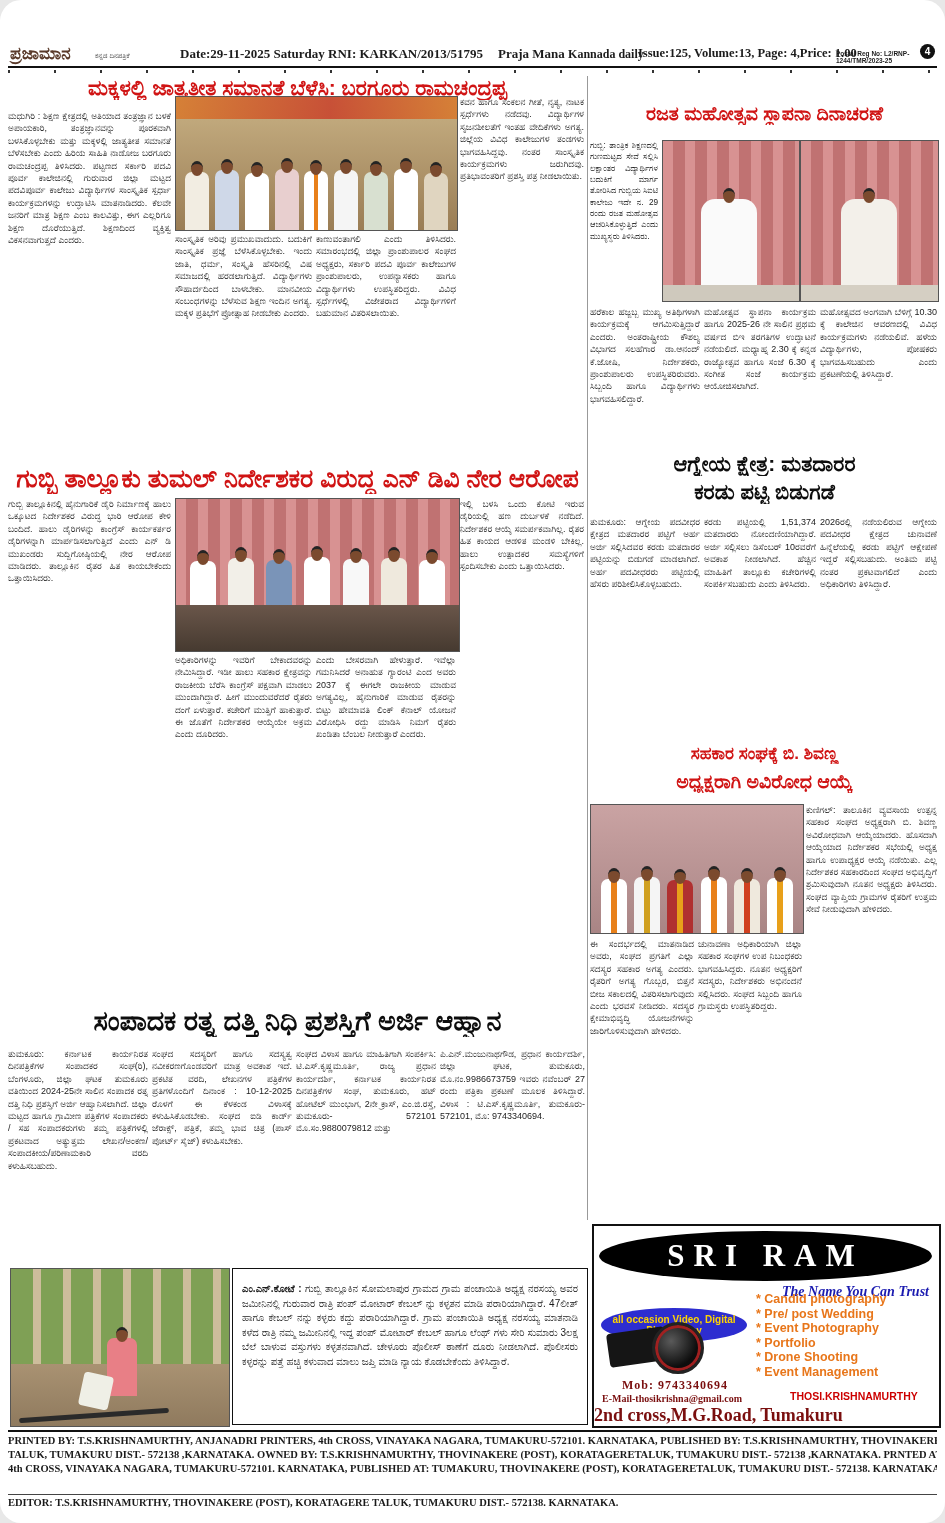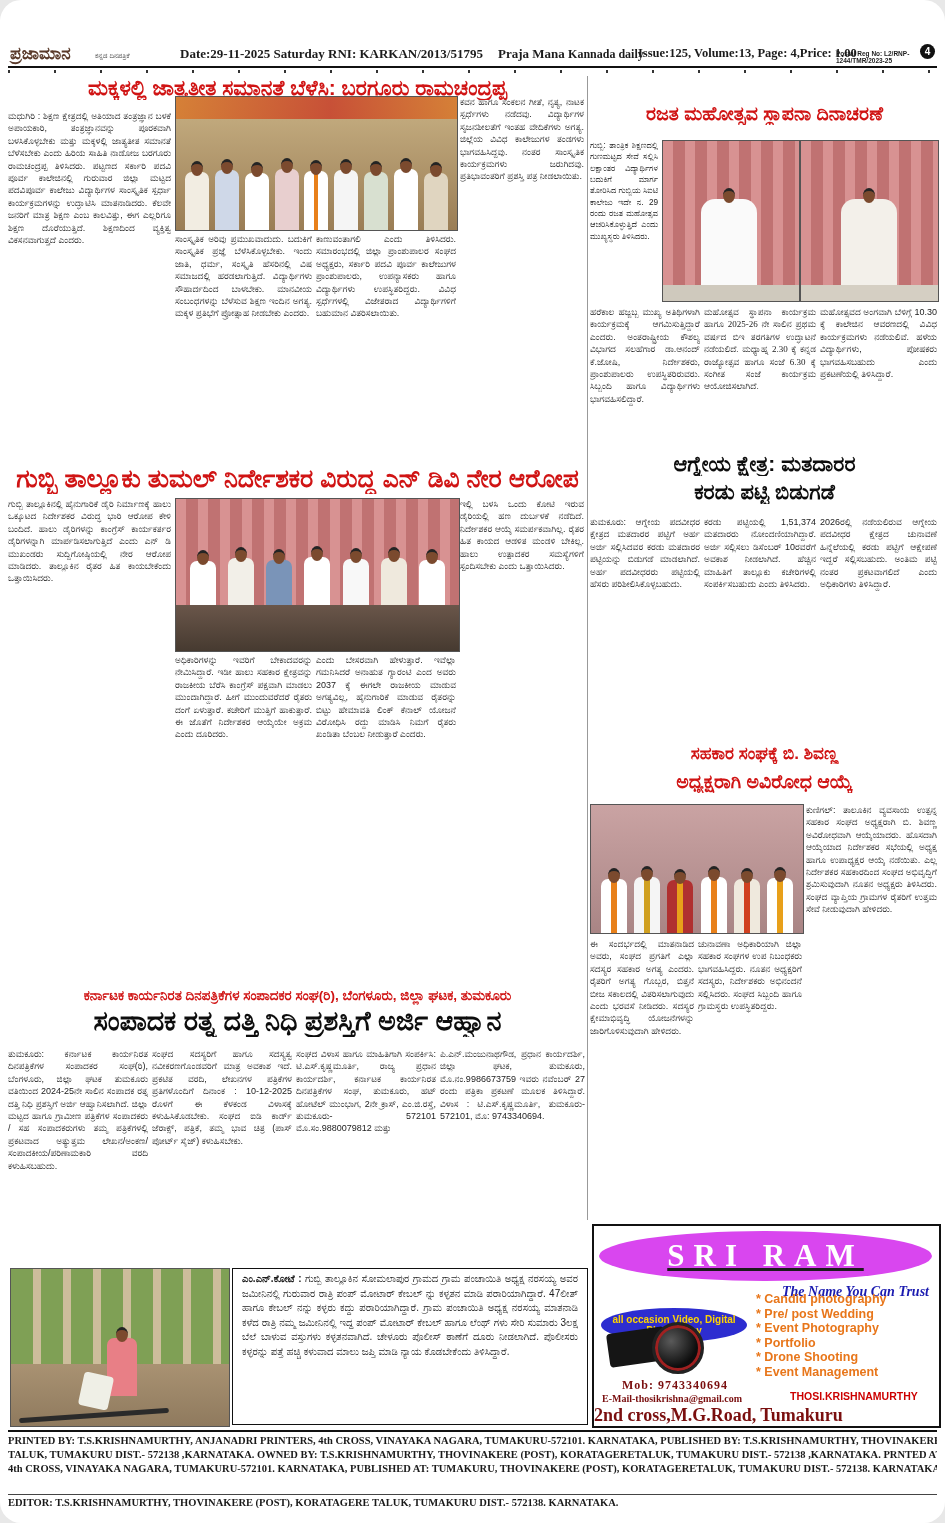--- a/index.html
+++ b/index.html
@@ -15,22 +15,22 @@
   .rule{background:#111;}
   .photo{position:absolute;overflow:hidden;border:1px solid #555;}
   .curtain{background:repeating-linear-gradient(90deg,#d89292 0 10px,#c07272 10px 22px);}
   .figs{position:absolute;left:0;right:0;display:flex;justify-content:space-around;align-items:flex-end;}
   .fig{position:relative;border-radius:7px 7px 0 0;}
   .fig::before{content:"";position:absolute;top:-11px;left:50%;transform:translateX(-50%);
                width:12px;height:12px;border-radius:50%;background:#7b4a2e;border-top:3px solid #242424;}
   .tableedge{position:absolute;left:0;right:0;bottom:0;}
   
   #ad{position:absolute;left:592px;top:1224px;width:345px;height:200px;border:2px solid #111;background:#fff;}
-  .ad-ellipse{position:absolute;left:5px;top:5px;width:333px;height:50px;background:#d946ef;
-              border-radius:50%;display:flex;align-items:center;justify-content:center;text-decoration:underline;}
+  .ad-ellipse{position:absolute;left:5px;top:5px;width:333px;height:50px;background:#000000;
+              border-radius:50%;display:flex;align-items:center;justify-content:center;}
   .ad-title{color:#fff;font-weight:bold;font-size:31px;letter-spacing:9px;font-family:"Liberation Serif",serif;}
   .ad-tagline{position:absolute;right:10px;top:58px;width:240px;text-align:right;color:#1b1bb0;
               font-family:"Liberation Serif",serif;font-style:italic;font-weight:bold;font-size:14px;}
   .ad-badge{position:absolute;left:7px;top:82px;width:146px;height:34px;background:#2d2dd0;border-radius:50%;
             color:#ffd400;font-weight:bold;font-size:10px;text-align:center;line-height:1.15;
             display:flex;align-items:center;justify-content:center;padding:2px;box-sizing:border-box;}
   .ad-svcs{position:absolute;left:162px;top:66px;width:180px;}
   .svc{color:#e8761a;font-weight:bold;font-size:12.5px;line-height:1.16;white-space:nowrap;}
   .svc::before{content:"* ";}
   .ad-mob{position:absolute;left:28px;top:152px;color:#7a0f0f;font-weight:bold;font-size:12px;
@@ -96,21 +96,21 @@
   <div class="photo curtain" style="left:662px;top:140px;width:136px;height:160px;">
     <div class="fig" style="position:absolute;left:38px;bottom:16px;width:56px;height:86px;background:#fafafa;border-radius:14px 14px 0 0;"></div>
     <div class="tableedge" style="height:16px;background:#cfc9bd;"></div>
   </div>
   <div class="photo curtain" style="left:800px;top:140px;width:137px;height:160px;">
     <div class="fig" style="position:absolute;left:40px;bottom:16px;width:56px;height:86px;background:#f3f0ea;border-radius:14px 14px 0 0;"></div>
     <div class="tableedge" style="height:16px;background:#d5cfc3;"></div>
   </div>
 
   <div class="abs bodytxt" style="left:590px;top:306px;width:110px;height:140px;">ಹರೆಕಾಲ ಹಜ್ಜಬ್ಬ ಮುಖ್ಯ ಅತಿಥಿಗಳಾಗಿ ಕಾರ್ಯಕ್ರಮಕ್ಕೆ ಆಗಮಿಸುತ್ತಿದ್ದಾರೆ ಎಂದರು. ಅಂತರಾಷ್ಟ್ರೀಯ ಕೌಶಲ್ಯ ವಿಭಾಗದ ಸಲಹೆಗಾರ ಡಾ.ಆನಂದ್ ಕೆ.ಜೋಷಿ, ನಿರ್ದೇಶಕರು, ಪ್ರಾಂಶುಪಾಲರು ಉಪಸ್ಥಿತರಿರುವರು. ಸಿಬ್ಬಂದಿ ಹಾಗೂ ವಿದ್ಯಾರ್ಥಿಗಳು ಭಾಗವಹಿಸಲಿದ್ದಾರೆ.</div>
-  <div class="abs bodytxt" style="left:704px;top:306px;width:112px;height:140px;font-family:Liberation Serif, serif;">ಮಹೋತ್ಸವ ಸ್ಥಾಪನಾ ಕಾರ್ಯಕ್ರಮ ಹಾಗೂ 2025-26 ನೇ ಸಾಲಿನ ಪ್ರಥಮ ವರ್ಷದ ಬಿಇ ತರಗತಿಗಳ ಉದ್ಘಾಟನೆ ನಡೆಯಲಿದೆ. ಮಧ್ಯಾಹ್ನ 2.30 ಕ್ಕೆ ಕನ್ನಡ ರಾಜ್ಯೋತ್ಸವ ಹಾಗೂ ಸಂಜೆ 6.30 ಕ್ಕೆ ಸಂಗೀತ ಸಂಜೆ ಕಾರ್ಯಕ್ರಮ ಆಯೋಜಿಸಲಾಗಿದೆ.</div>
+  <div class="abs bodytxt" style="left:704px;top:306px;width:112px;height:140px;">ಮಹೋತ್ಸವ ಸ್ಥಾಪನಾ ಕಾರ್ಯಕ್ರಮ ಹಾಗೂ 2025-26 ನೇ ಸಾಲಿನ ಪ್ರಥಮ ವರ್ಷದ ಬಿಇ ತರಗತಿಗಳ ಉದ್ಘಾಟನೆ ನಡೆಯಲಿದೆ. ಮಧ್ಯಾಹ್ನ 2.30 ಕ್ಕೆ ಕನ್ನಡ ರಾಜ್ಯೋತ್ಸವ ಹಾಗೂ ಸಂಜೆ 6.30 ಕ್ಕೆ ಸಂಗೀತ ಸಂಜೆ ಕಾರ್ಯಕ್ರಮ ಆಯೋಜಿಸಲಾಗಿದೆ.</div>
   <div class="abs bodytxt" style="left:820px;top:306px;width:117px;height:140px;">ಮಹೋತ್ಸವದ ಅಂಗವಾಗಿ ಬೆಳಿಗ್ಗೆ 10.30 ಕ್ಕೆ ಕಾಲೇಜಿನ ಆವರಣದಲ್ಲಿ ವಿವಿಧ ಕಾರ್ಯಕ್ರಮಗಳು ನಡೆಯಲಿವೆ. ಹಳೆಯ ವಿದ್ಯಾರ್ಥಿಗಳು, ಪೋಷಕರು ಭಾಗವಹಿಸಬಹುದು ಎಂದು ಪ್ರಕಟಣೆಯಲ್ಲಿ ತಿಳಿಸಿದ್ದಾರೆ.</div>
 
   <div class="abs hl red" style="left:10px;top:464px;width:575px;font-size:25px;">ಗುಬ್ಬಿ ತಾಲ್ಲೂಕು ತುಮಲ್ ನಿರ್ದೇಶಕರ ವಿರುದ್ಧ ಎನ್ ಡಿವಿ ನೇರ ಆರೋಪ</div>
   <div class="abs bodytxt" style="left:8px;top:498px;width:163px;height:480px;">ಗುಬ್ಬಿ ತಾಲ್ಲೂಕಿನಲ್ಲಿ ಹೈನುಗಾರಿಕೆ ಡೈರಿ ನಿರ್ಮಾಣಕ್ಕೆ ಹಾಲು ಒಕ್ಕೂಟದ ನಿರ್ದೇಶಕರ ವಿರುದ್ಧ ಭಾರಿ ಆರೋಪ ಕೇಳಿ ಬಂದಿದೆ. ಹಾಲು ಡೈರಿಗಳನ್ನು ಕಾಂಗ್ರೆಸ್ ಕಾರ್ಯಕರ್ತರ ಡೈರಿಗಳನ್ನಾಗಿ ಮಾರ್ಪಡಿಸಲಾಗುತ್ತಿದೆ ಎಂದು ಎನ್ ಡಿ ಮುಖಂಡರು ಸುದ್ದಿಗೋಷ್ಠಿಯಲ್ಲಿ ನೇರ ಆರೋಪ ಮಾಡಿದರು. ತಾಲ್ಲೂಕಿನ ರೈತರ ಹಿತ ಕಾಯಬೇಕೆಂದು ಒತ್ತಾಯಿಸಿದರು.</div>
 
   <div class="photo curtain" style="left:175px;top:498px;width:283px;height:152px;">
     <div class="figs" style="bottom:46px;height:58px;padding:0 8px;">
       <div class="fig" style="width:26px;height:44px;background:#fff;"></div>
       <div class="fig" style="width:26px;height:47px;background:#f2efe8;"></div>
       <div class="fig" style="width:26px;height:45px;background:#7a94b8;"></div>
@@ -143,35 +143,34 @@
       <div class="fig" style="width:26px;height:56px;background:linear-gradient(90deg,#fff 38%,#e8801a 38%,#e8801a 62%,#fff 62%);"></div>
       <div class="fig" style="width:26px;height:54px;background:linear-gradient(90deg,#efe9dd 38%,#d04020 38%,#d04020 62%,#efe9dd 62%);"></div>
       <div class="fig" style="width:26px;height:55px;background:linear-gradient(90deg,#fff 38%,#e8a01a 38%,#e8a01a 62%,#fff 62%);"></div>
     </div>
   </div>
 
   <div class="abs bodytxt" style="left:806px;top:804px;width:131px;height:414px;">ಕುಣಿಗಲ್: ತಾಲೂಕಿನ ವ್ಯವಸಾಯ ಉತ್ಪನ್ನ ಸಹಕಾರ ಸಂಘದ ಅಧ್ಯಕ್ಷರಾಗಿ ಬಿ. ಶಿವಣ್ಣ ಅವಿರೋಧವಾಗಿ ಆಯ್ಕೆಯಾದರು. ಹೊಸದಾಗಿ ಆಯ್ಕೆಯಾದ ನಿರ್ದೇಶಕರ ಸಭೆಯಲ್ಲಿ ಅಧ್ಯಕ್ಷ ಹಾಗೂ ಉಪಾಧ್ಯಕ್ಷರ ಆಯ್ಕೆ ನಡೆಯಿತು. ಎಲ್ಲ ನಿರ್ದೇಶಕರ ಸಹಕಾರದಿಂದ ಸಂಘದ ಅಭಿವೃದ್ಧಿಗೆ ಶ್ರಮಿಸುವುದಾಗಿ ನೂತನ ಅಧ್ಯಕ್ಷರು ತಿಳಿಸಿದರು. ಸಂಘದ ವ್ಯಾಪ್ತಿಯ ಗ್ರಾಮಗಳ ರೈತರಿಗೆ ಉತ್ತಮ ಸೇವೆ ನೀಡುವುದಾಗಿ ಹೇಳಿದರು.</div>
   <div class="abs bodytxt" style="left:590px;top:938px;width:104px;height:280px;">ಈ ಸಂದರ್ಭದಲ್ಲಿ ಮಾತನಾಡಿದ ಅವರು, ಸಂಘದ ಪ್ರಗತಿಗೆ ಎಲ್ಲಾ ಸದಸ್ಯರ ಸಹಕಾರ ಅಗತ್ಯ ಎಂದರು. ರೈತರಿಗೆ ಅಗತ್ಯ ಗೊಬ್ಬರ, ಬಿತ್ತನೆ ಬೀಜ ಸಕಾಲದಲ್ಲಿ ವಿತರಿಸಲಾಗುವುದು ಎಂದು ಭರವಸೆ ನೀಡಿದರು. ಸದಸ್ಯರ ಕ್ಷೇಮಾಭಿವೃದ್ಧಿ ಯೋಜನೆಗಳನ್ನು ಜಾರಿಗೊಳಿಸುವುದಾಗಿ ಹೇಳಿದರು.</div>
   <div class="abs bodytxt" style="left:698px;top:938px;width:104px;height:280px;">ಚುನಾವಣಾ ಅಧಿಕಾರಿಯಾಗಿ ಜಿಲ್ಲಾ ಸಹಕಾರ ಸಂಘಗಳ ಉಪ ನಿಬಂಧಕರು ಭಾಗವಹಿಸಿದ್ದರು. ನೂತನ ಅಧ್ಯಕ್ಷರಿಗೆ ಸದಸ್ಯರು, ನಿರ್ದೇಶಕರು ಅಭಿನಂದನೆ ಸಲ್ಲಿಸಿದರು. ಸಂಘದ ಸಿಬ್ಬಂದಿ ಹಾಗೂ ಗ್ರಾಮಸ್ಥರು ಉಪಸ್ಥಿತರಿದ್ದರು.</div>
 
-  <div class="abs kick red" style="left:10px;top:988px;width:575px;font-size:13.5px;">ಕರ್ನಾಟಕ ಕಾರ್ಯನಿರತ ದಿನಪತ್ರಿಕೆಗಳ ಸಂಪಾದಕರ ಸಂಘ(ರಿ), ಬೆಂಗಳೂರು, ಜಿಲ್ಲಾ ಘಟಕ, ತುಮಕೂರು</div>
   <div class="abs hl blk" style="left:10px;top:1006px;width:575px;font-size:27px;">ಸಂಪಾದಕ ರತ್ನ ದತ್ತಿ ನಿಧಿ ಪ್ರಶಸ್ತಿಗೆ ಅರ್ಜಿ ಆಹ್ವಾನ</div>
   <div class="abs bodytxt" style="left:8px;top:1048px;width:140px;height:214px;">ತುಮಕೂರು: ಕರ್ನಾಟಕ ಕಾರ್ಯನಿರತ ದಿನಪತ್ರಿಕೆಗಳ ಸಂಪಾದಕರ ಸಂಘ(ರಿ), ಬೆಂಗಳೂರು, ಜಿಲ್ಲಾ ಘಟಕ ತುಮಕೂರು ವತಿಯಿಂದ 2024-25ನೇ ಸಾಲಿನ ಸಂಪಾದಕ ರತ್ನ ದತ್ತಿ ನಿಧಿ ಪ್ರಶಸ್ತಿಗೆ ಅರ್ಜಿ ಆಹ್ವಾನಿಸಲಾಗಿದೆ. ಜಿಲ್ಲಾ ಮಟ್ಟದ ಹಾಗೂ ಗ್ರಾಮೀಣ ಪತ್ರಿಕೆಗಳ ಸಂಪಾದಕರು / ಸಹ ಸಂಪಾದಕರುಗಳು ತಮ್ಮ ಪತ್ರಿಕೆಗಳಲ್ಲಿ ಪ್ರಕಟವಾದ ಅತ್ಯುತ್ತಮ ಲೇಖನ/ಅಂಕಣ/ ಸಂಪಾದಕೀಯ/ಪರಿಣಾಮಕಾರಿ ವರದಿ ಕಳುಹಿಸಬಹುದು.</div>
   <div class="abs bodytxt" style="left:152px;top:1048px;width:140px;height:214px;">ಸಂಘದ ಸದಸ್ಯರಿಗೆ ಹಾಗೂ ಸದಸ್ಯತ್ವ ನವೀಕರಣಗೊಂಡವರಿಗೆ ಮಾತ್ರ ಅವಕಾಶ ಇದೆ. ಪ್ರಕಟಿತ ವರದಿ, ಲೇಖನಗಳ ಪತ್ರಿಕೆಗಳ ಪ್ರತಿಗಳೊಂದಿಗೆ ದಿನಾಂಕ : 10-12-2025 ರೊಳಗೆ ಈ ಕೆಳಕಂಡ ವಿಳಾಸಕ್ಕೆ ಕಳುಹಿಸಿಕೊಡಬೇಕು. ಸಂಘದ ಐಡಿ ಕಾರ್ಡ್ ಜೆರಾಕ್ಸ್, ಪತ್ರಿಕೆ, ತಮ್ಮ ಭಾವ ಚಿತ್ರ (ಪಾಸ್ ಪೋರ್ಟ್ ಸೈಜ್) ಕಳುಹಿಸಬೇಕು.</div>
   <div class="abs bodytxt" style="left:296px;top:1048px;width:140px;height:214px;">ಸಂಘದ ವಿಳಾಸ ಹಾಗೂ ಮಾಹಿತಿಗಾಗಿ ಸಂಪರ್ಕಿಸಿ: ಟಿ.ಎಸ್.ಕೃಷ್ಣಮೂರ್ತಿ, ರಾಜ್ಯ ಪ್ರಧಾನ ಕಾರ್ಯದರ್ಶಿ, ಕರ್ನಾಟಕ ಕಾರ್ಯನಿರತ ದಿನಪತ್ರಿಕೆಗಳ ಸಂಘ, ತುಮಕೂರು, ಹಟ್ ಹೋಟೆಲ್ ಮುಂಭಾಗ, 2ನೇ ಕ್ರಾಸ್, ಎಂ.ಜಿ.ರಸ್ತೆ, ತುಮಕೂರು- 572101 ಮೊ.ಸಂ.9880079812 ಮತ್ತು</div>
   <div class="abs bodytxt" style="left:440px;top:1048px;width:145px;height:214px;">ಪಿ.ಎನ್.ಮಂಜುನಾಥಗೌಡ, ಪ್ರಧಾನ ಕಾರ್ಯದರ್ಶಿ, ಜಿಲ್ಲಾ ಘಟಕ, ತುಮಕೂರು, ಮೊ.ನಂ.9986673759 ಇವರು ನವೆಂಬರ್ 27 ರಂದು ಪತ್ರಿಕಾ ಪ್ರಕಟಣೆ ಮೂಲಕ ತಿಳಿಸಿದ್ದಾರೆ. ವಿಳಾಸ : ಟಿ.ಎಸ್.ಕೃಷ್ಣಮೂರ್ತಿ, ತುಮಕೂರು- 572101, ಮೊ: 9743340694.</div>
 
   <div class="photo" style="left:10px;top:1268px;width:218px;height:157px;background:repeating-linear-gradient(90deg,#7fa055 0 22px,#cdbd9c 22px 30px);">
     <div class="abs" style="left:0;right:0;bottom:0;height:62px;background:linear-gradient(#a99272,#8f7a5e);"></div>
     <div class="fig" style="position:absolute;left:96px;bottom:30px;width:30px;height:58px;background:#e87f86;"></div>
     <div class="abs" style="left:70px;bottom:18px;width:30px;height:34px;background:#efefe6;transform:rotate(12deg);border-radius:4px;"></div>
     <div class="abs" style="left:8px;bottom:8px;width:150px;height:5px;background:#2a2a2a;border-radius:3px;transform:rotate(-4deg);"></div>
   </div>
 
-  <div class="abs" style="left:232px;top:1268px;width:356px;height:157px;border:1.5px solid #111;box-sizing:border-box;padding:3px 9px;">
+  <div class="abs" style="left:232px;top:1268px;width:356px;height:157px;border:1.5px solid #111;box-sizing:border-box;padding:13px 9px;">
     <div class="bodytxt" style="font-size:10px;line-height:1.45;height:138px;"><b>ಎಂ.ಎನ್.ಕೋಟೆ :</b> <span>ಗುಬ್ಬಿ ತಾಲ್ಲೂಕಿನ ಸೋಮಲಾಪುರ ಗ್ರಾಮದ ಗ್ರಾಮ ಪಂಚಾಯಿತಿ ಅಧ್ಯಕ್ಷ ನರಸಯ್ಯ ಅವರ ಜಮೀನಿನಲ್ಲಿ ಗುರುವಾರ ರಾತ್ರಿ ಪಂಪ್ ಮೋಟಾರ್ ಕೇಬಲ್ ನ್ನು ಕಳ್ಳತನ ಮಾಡಿ ಪರಾರಿಯಾಗಿದ್ದಾರೆ. 47ಲೀತ್ ಹಾಗೂ ಕೇಬಲ್ ನನ್ನು ಕಳ್ಳರು ಕದ್ದು ಪರಾರಿಯಾಗಿದ್ದಾರೆ. ಗ್ರಾಮ ಪಂಚಾಯಿತಿ ಅಧ್ಯಕ್ಷ ನರಸಯ್ಯ ಮಾತನಾಡಿ ಕಳೆದ ರಾತ್ರಿ ನಮ್ಮ ಜಮೀನಿನಲ್ಲಿ ಇದ್ದ ಪಂಪ್ ಮೋಟಾರ್ ಕೇಬಲ್ ಹಾಗೂ ಲೆಂಥ್ ಗಳು ಸೇರಿ ಸುಮಾರು 3ಲಕ್ಷ ಬೆಲೆ ಬಾಳುವ ವಸ್ತುಗಳು ಕಳ್ಳತನವಾಗಿದೆ. ಚೇಳೂರು ಪೊಲೀಸ್ ಠಾಣೆಗೆ ದೂರು ನೀಡಲಾಗಿದೆ. ಪೊಲೀಸರು ಕಳ್ಳರನ್ನು ಪತ್ತೆ ಹಚ್ಚಿ ಕಳುವಾದ ಮಾಲು ಜಪ್ತಿ ಮಾಡಿ ನ್ಯಾಯ ಕೊಡಬೇಕೆಂದು ತಿಳಿಸಿದ್ದಾರೆ.</span></div>
   </div>
 
   <div id="ad">
     <div class="ad-ellipse">
       <span class="ad-title">SRI RAM</span>
     </div>
     <div class="ad-tagline">The Name You Can Trust</div>
     <div class="ad-badge">all occasion Video, Digital Photograpy</div>
     <div class="ad-svcs">

